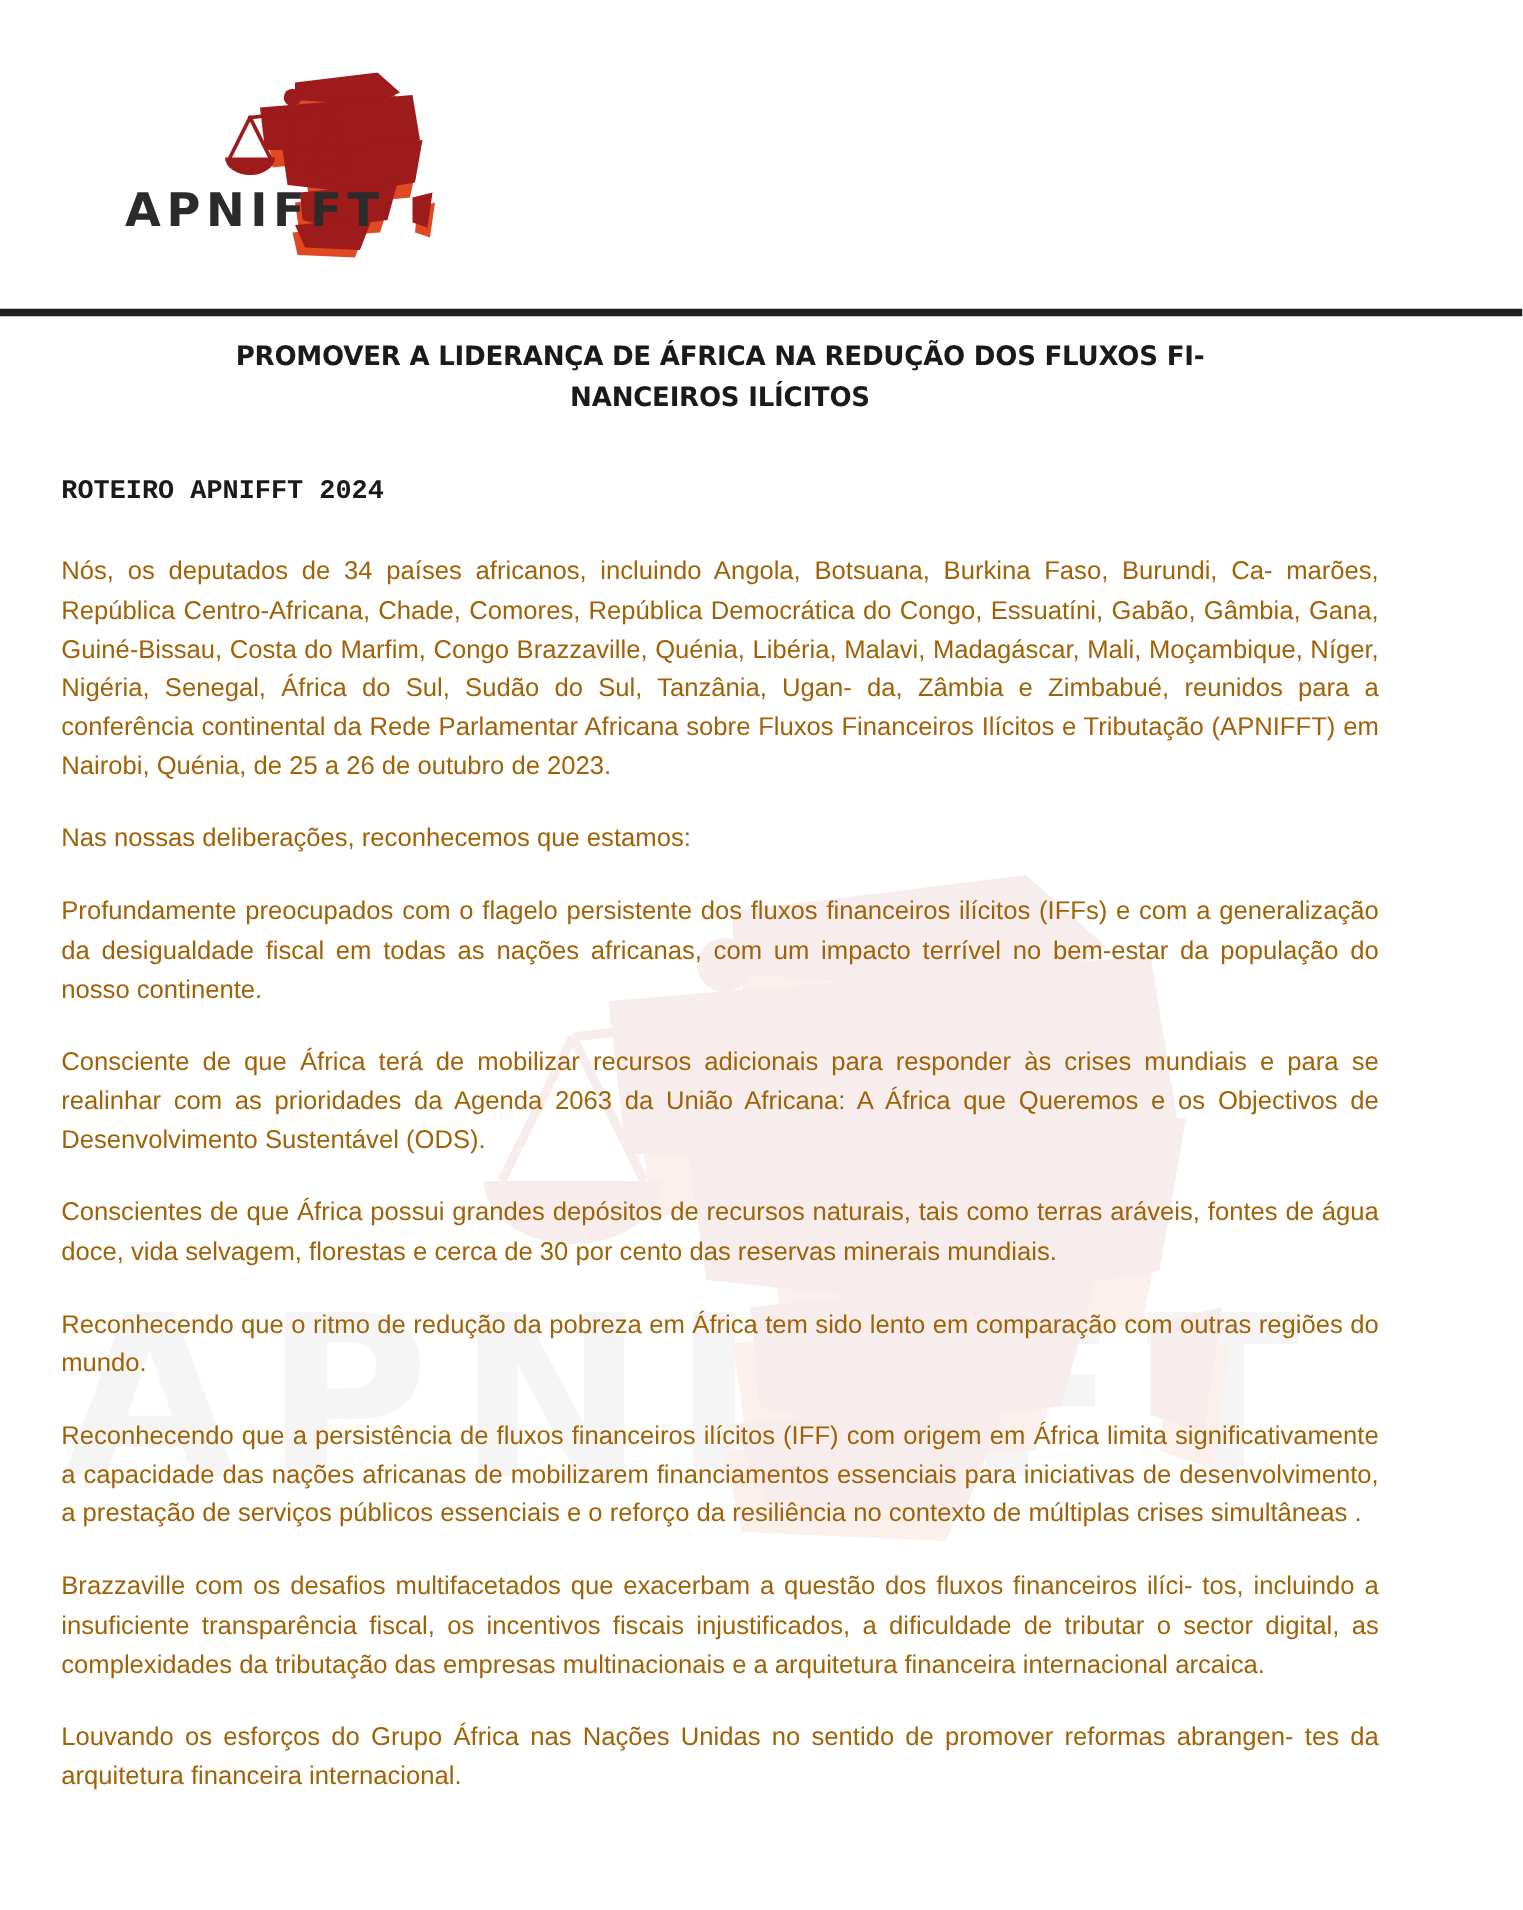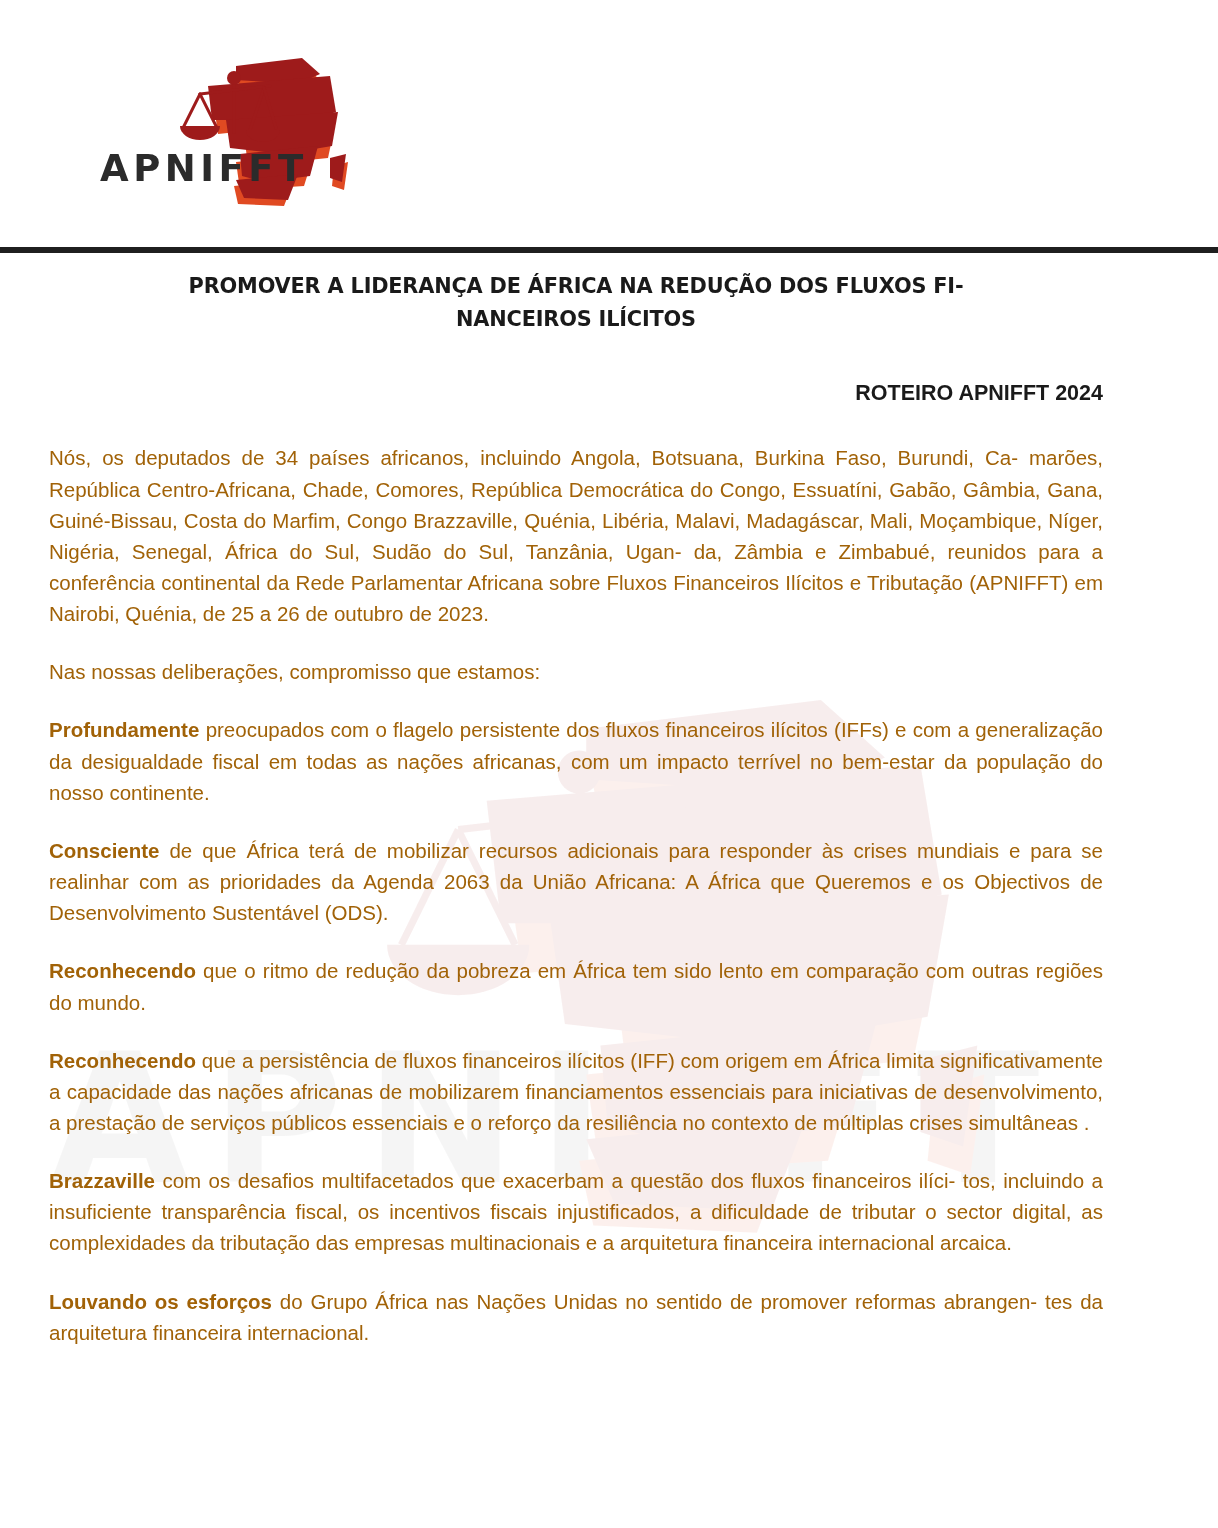--- a/index.html
+++ b/index.html
@@ -140,40 +140,40 @@
     font-weight: 700;
     font-size: 21.5px;
     letter-spacing: -0.2px;
     line-height: 1.52;
     color: #1a1a1a;
     margin: 0 auto;
     padding: 0 18px;
     transform: scaleX(0.97);
   }
   .doc-subtitle {
-    text-align: right;
-    font-family: Liberation Sans, sans-serif;
+    text-align: left;
+    font-family: Liberation Mono, monospace;
     font-weight: 700;
     font-size: 21.5px;
     color: #1a1a1a;
     margin-top: 46px;
     margin-bottom: 36px;
   }
   p.para {
     margin: 0 0 27px 0;
     font-family: "Liberation Sans", sans-serif;
     font-size: 20.5px;
     line-height: 1.52;
     text-align: justify;
     color: #a16207;
     hyphens: none;
   }
   p.para:last-child { margin-bottom: 0; }
   p.para b {
-    font-weight: 700;
+    font-weight: 400;
   }
 </style>
 </head>
 <body>
 
 <div class="header">
 
   <div class="logo-apnifft">
     <div class="apn-mark">
       <svg viewBox="0 0 180 150" width="180" height="150" aria-hidden="true">
@@ -259,31 +259,34 @@
       <span>NANCEIROS ILÍCITOS</span>
     </div>
 
     <div class="doc-subtitle">ROTEIRO APNIFFT 2024</div>
 
     <p class="para">
       <span>Nós, os deputados de 34 países africanos, incluindo Angola, Botsuana, Burkina Faso, Burundi, Ca- marões, República Centro-Africana, Chade, Comores, República Democrática do Congo, Essuatíni, Gabão, Gâmbia, Gana, Guiné-Bissau, Costa do Marfim, Congo Brazzaville, Quénia, Libéria, Malavi, Madagáscar, Mali, Moçambique, Níger, Nigéria, Senegal, África do Sul, Sudão do Sul, Tanzânia, Ugan- da, Zâmbia e Zimbabué, reunidos para a conferência continental da Rede Parlamentar Africana sobre Fluxos Financeiros Ilícitos e Tributação (APNIFFT) em Nairobi, Quénia, de 25 a 26 de outubro de 2023.</span>
     </p>
 
     <p class="para">
-      <span>Nas nossas deliberações, compromisso que estamos:</span>
+      <span>Nas nossas deliberações, reconhecemos que estamos:</span>
     </p>
 
     <p class="para">
       <b>Profundamente</b><span> preocupados com o flagelo persistente dos fluxos financeiros ilícitos (IFFs) e com a generalização da desigualdade fiscal em todas as nações africanas, com um impacto terrível no bem-estar da população do nosso continente.</span>
     </p>
 
     <p class="para">
       <b>Consciente</b><span> de que África terá de mobilizar recursos adicionais para responder às crises mundiais e para se realinhar com as prioridades da Agenda 2063 da União Africana: A África que Queremos e os Objectivos de Desenvolvimento Sustentável (ODS).</span>
     </p>
 
+    <p class="para">
+      <b>Conscientes</b><span> de que África possui grandes depósitos de recursos naturais, tais como terras aráveis, fontes de água doce, vida selvagem, florestas e cerca de 30 por cento das reservas minerais mundiais.</span>
+    </p>
 
     <p class="para">
       <b>Reconhecendo</b><span> que o ritmo de redução da pobreza em África tem sido lento em comparação com outras regiões do mundo.</span>
     </p>
 
     <p class="para">
       <b>Reconhecendo</b><span> que a persistência de fluxos financeiros ilícitos (IFF) com origem em África limita significativamente a capacidade das nações africanas de mobilizarem financiamentos essenciais para iniciativas de desenvolvimento, a prestação de serviços públicos essenciais e o reforço da resiliência no contexto de múltiplas crises simultâneas .</span>
     </p>
 
     <p class="para">

